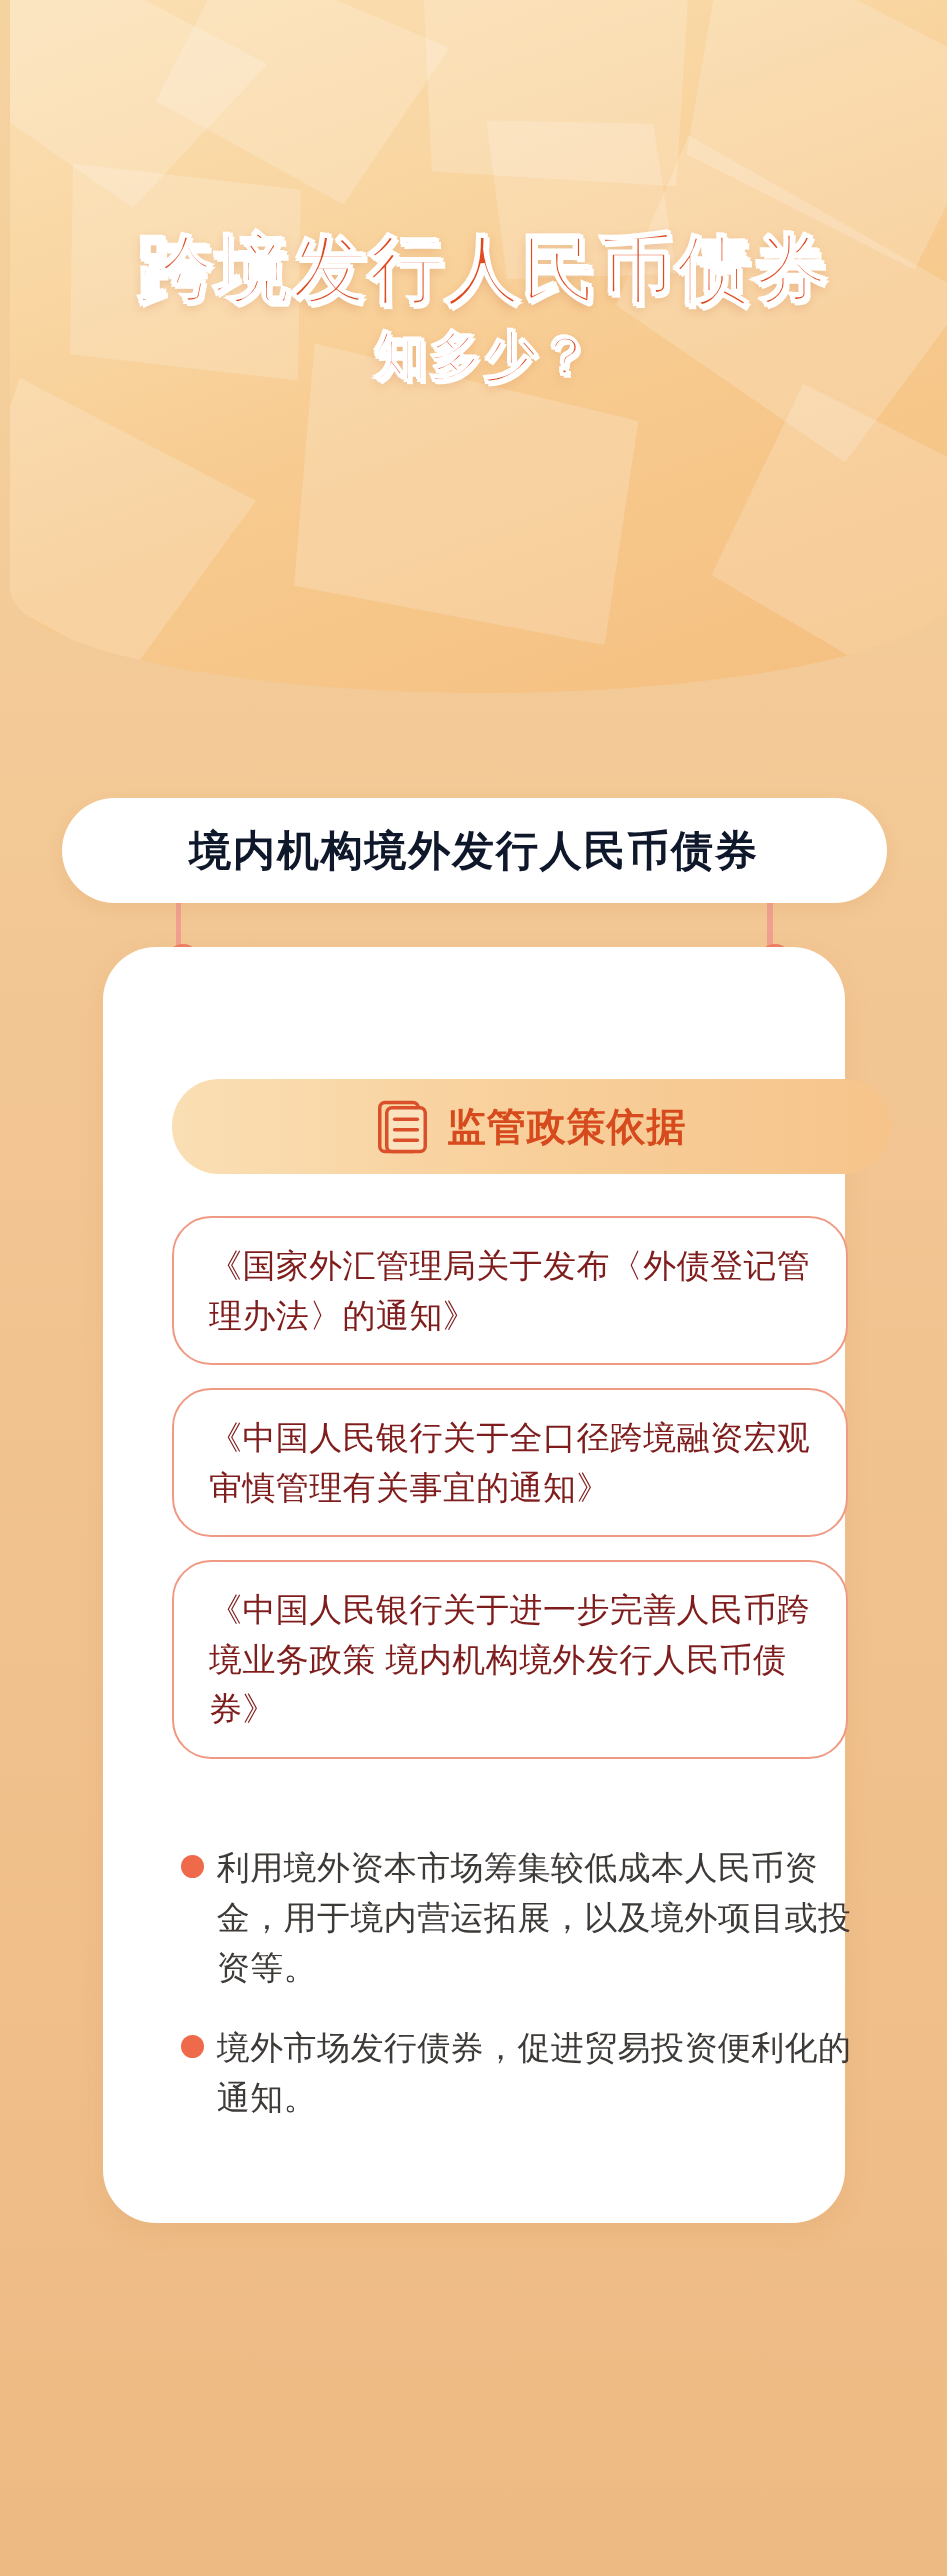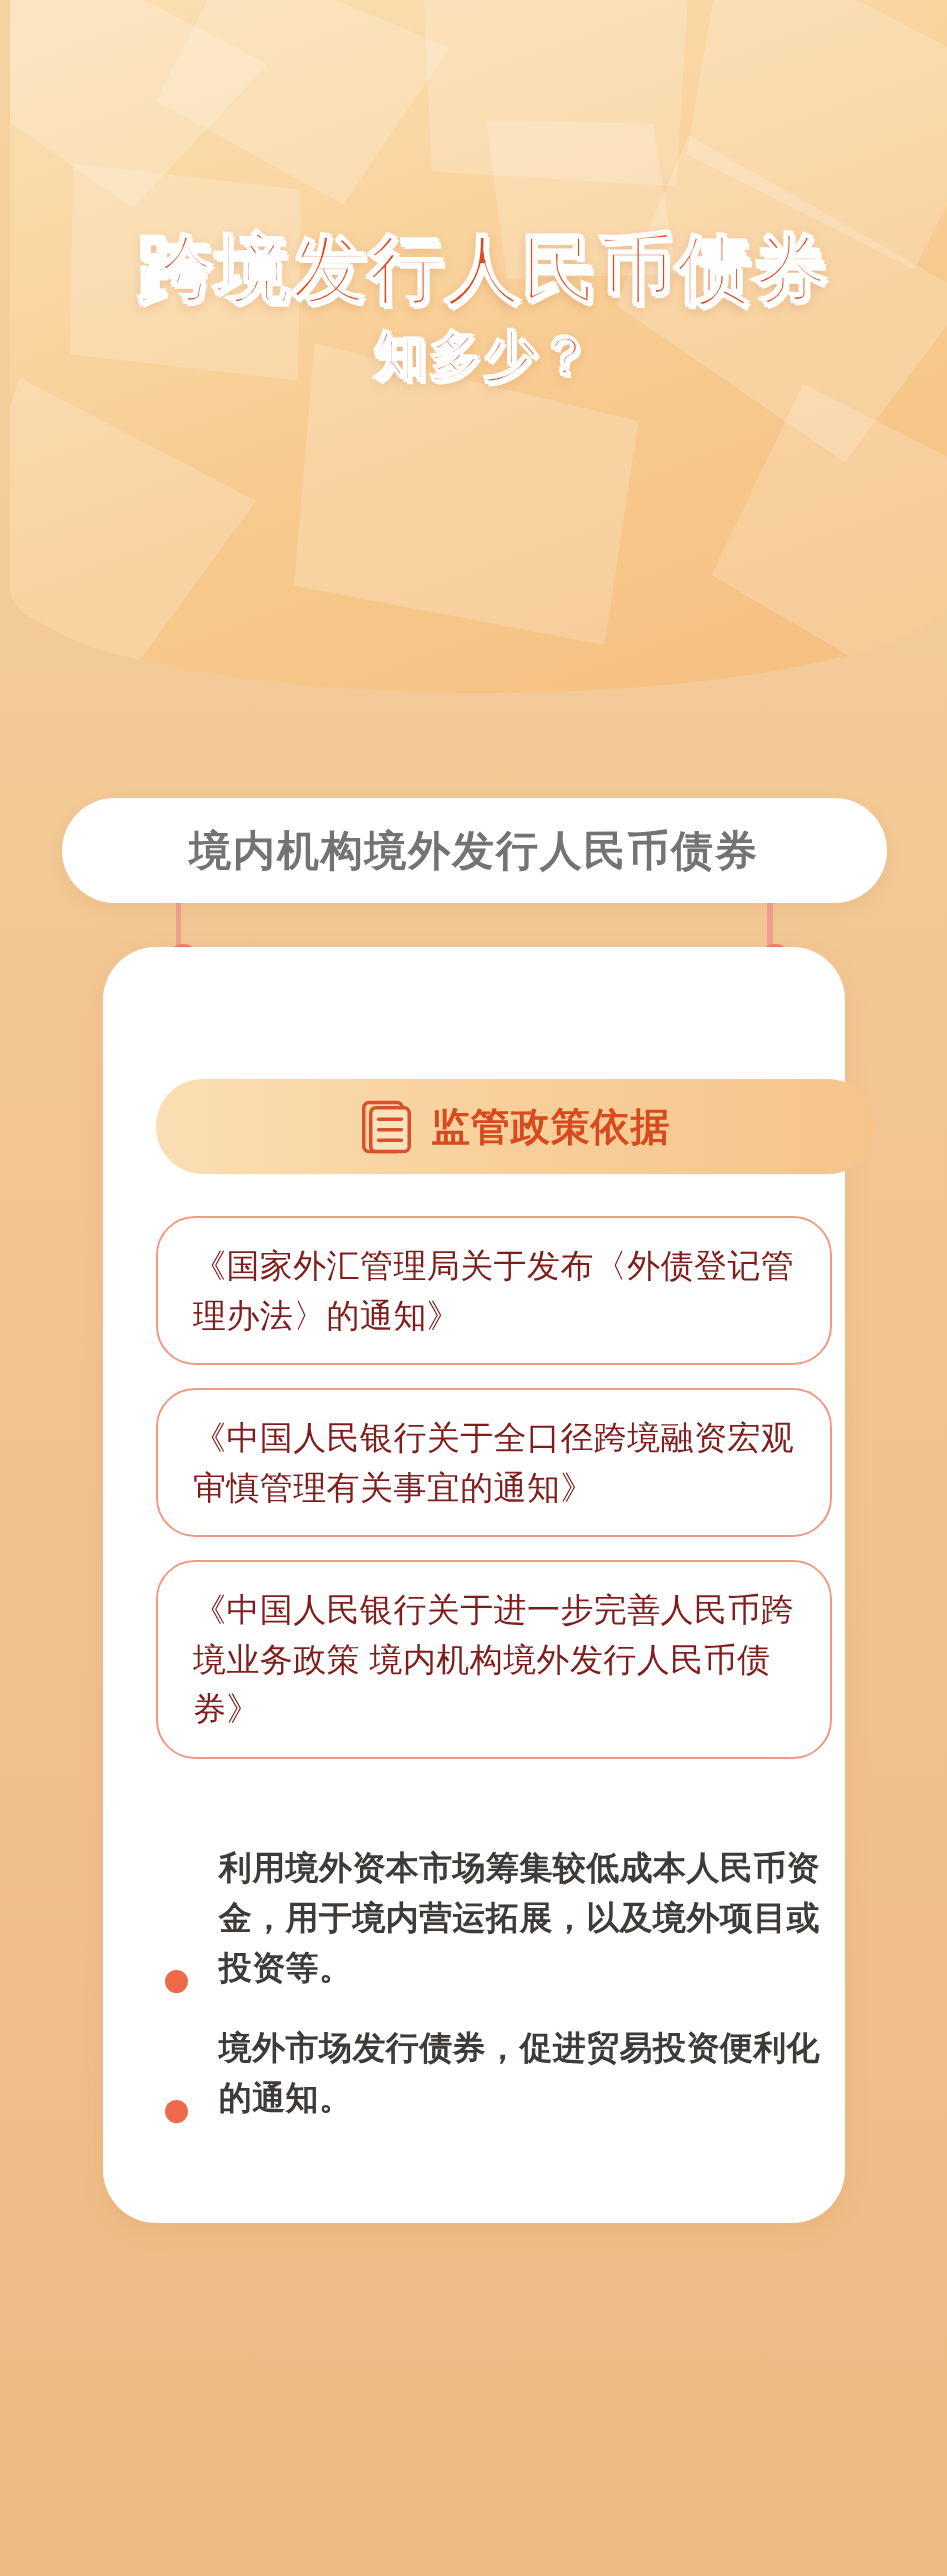--- a/index.html
+++ b/index.html
@@ -79,21 +79,21 @@
     background: #ffffff;
     border-radius: 53px;
     display: flex;
     align-items: center;
     justify-content: center;
     box-shadow: 0 5.3px 16px rgba(200,120,50,0.12);
   }
   .section-title-pill span {
     font-size: 42px;
     font-weight: 700;
-    color: #737373;
+    color: #0f172a;
     letter-spacing: 1.8px;
   }
 
   .connectors {
     position: relative;
     height: 79px;
     width: 825px;
     margin: 0 auto;
     z-index: 1;
   }
@@ -117,21 +117,21 @@
   }
   .connector.left { left: 114px; }
   .connector.right { right: 114px; }
 
   .card {
     position: relative;
     margin: -35px auto 0 auto;
     width: 742px;
     background: #ffffff;
     border-radius: 53px;
-    padding: 132px 53px 70px 53px;
+    padding: 132px 53px 70px 69px;
     box-shadow: 0 8.8px 26px rgba(190,110,50,0.10);
     z-index: 2;
   }
 
   .sub-pill {
     width: 719px;
     height: 95px;
     margin: 0 auto 42px auto;
     background: linear-gradient(90deg, #fadfb4 0%, #f8cf9a 50%, #f6c48b 100%);
     border-radius: 47px;
@@ -161,24 +161,23 @@
     line-height: 1.5;
     color: #7f1d1d;
     letter-spacing: 0.4px;
   }
 
   .spacer { height: 61px; }
 
   .bullets { width: 693px; margin: 0 auto; padding-left: 8.8px; }
   .bullet {
     display: flex;
-    align-items: flex-end;
-    gap: 31px;
+    align-items: flex-start;
+    gap: 13px;
     margin-bottom: 30px;
-    font-weight: bold;
   }
   .bullet .dot {
     flex: 0 0 auto;
     width: 23px;
     height: 23px;
     border-radius: 50%;
     background: #ef6a4a;
     margin-top: 12.3px;
   }
   .bullet p {

